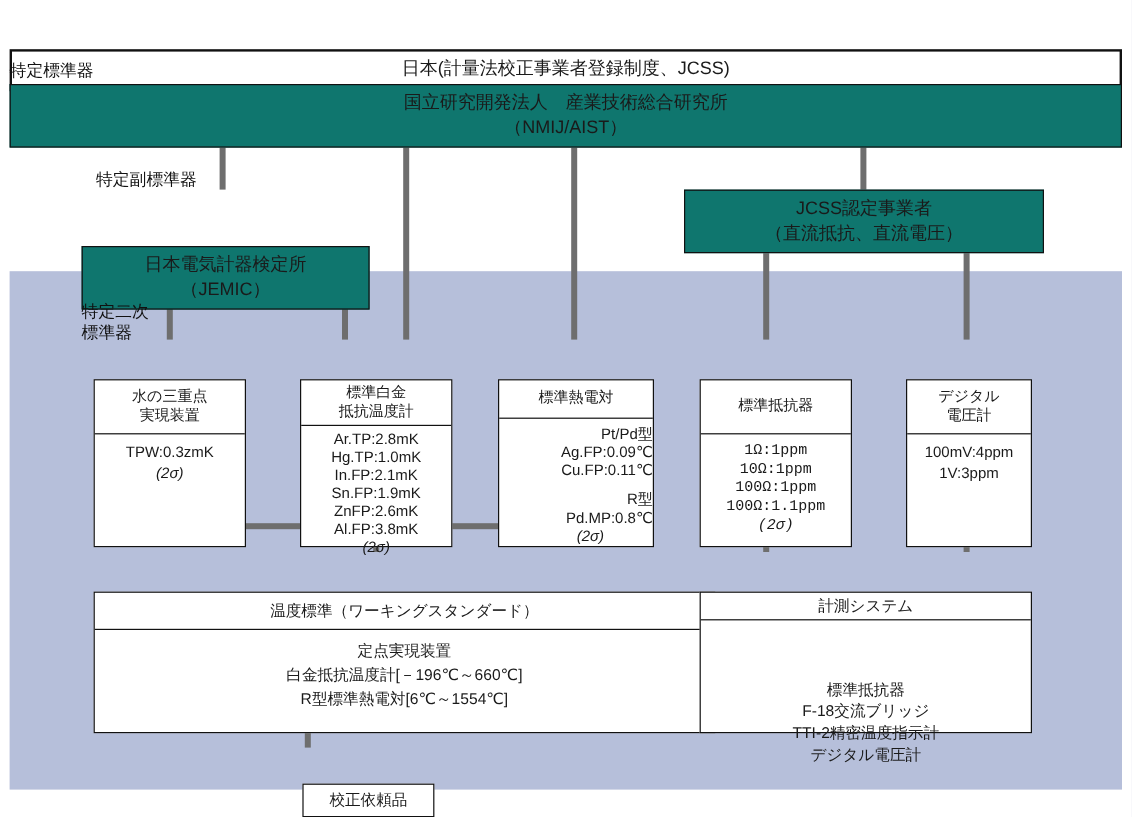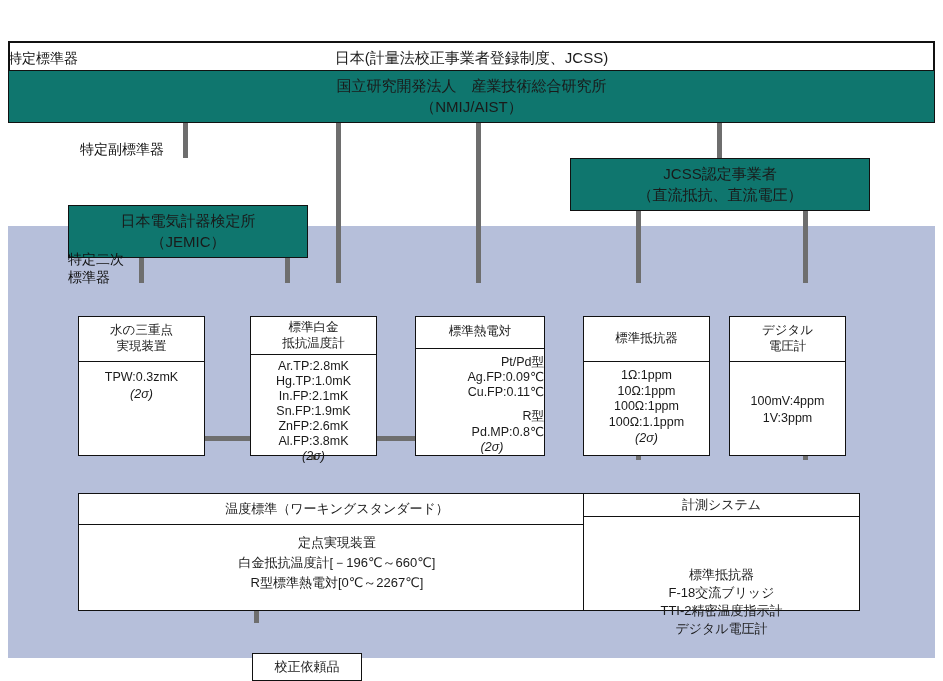--- a/index.html
+++ b/index.html
@@ -189,48 +189,48 @@
       <div class="t12 row">R型</div>
       <div class="t12 row">Pd.MP:0.8℃</div>
       <div class="t12 row ital" style="align-self:center;">(2σ)</div>
     </div>
   </div>
 
   <div class="box white" style="left:583px;top:283px;width:127px;height:140px;">
     <div class="box-head" style="height:38px;">
       <div class="t12">標準抵抗器</div>
     </div>
-    <div class="box-body" style="padding-top:6px;line-height:1.25;">
+    <div class="box-body" style="padding-top:6px;line-height:1.25;font-family:Liberation Mono, monospace;">
       <div class="t12 row">1Ω:1ppm</div>
       <div class="t12 row">10Ω:1ppm</div>
       <div class="t12 row">100Ω:1ppm</div>
       <div class="t12 row">100Ω:1.1ppm</div>
       <div class="t12 row ital">(2σ)</div>
     </div>
   </div>
 
-  <div class="box white" style="left:729px;top:283px;width:117px;height:140px;gap:24px;">
+  <div class="box white" style="left:755px;top:283px;width:105px;height:140px;">
     <div class="box-head" style="height:38px;">
       <div class="t12">デジタル</div>
       <div class="t12">電圧計</div>
     </div>
     <div class="box-body" style="padding-top:7px;">
       <div class="t12 row">100mV:4ppm</div>
       <div class="t12 row">1V:3ppm</div>
     </div>
   </div>
 
   <div class="box white" style="left:78px;top:460px;width:518px;height:118px;justify-content:flex-end;">
     <div class="box-head" style="height:24px;">
       <div class="t13">温度標準（ワーキングスタンダード）</div>
     </div>
     <div class="box-body" style="padding-top:8px;line-height:1.55;">
       <div class="t13 row">定点実現装置</div>
       <div class="t13 row">白金抵抗温度計[－196℃～660℃]</div>
-      <div class="t13 row">R型標準熱電対[0℃～2267℃]</div>
+      <div class="t13 row">R型標準熱電対[6℃～1554℃]</div>
     </div>
   </div>
 
   <div class="box white" style="left:583px;top:460px;width:277px;height:118px;gap:44px;">
     <div class="box-head" style="height:24px;">
       <div class="t13">計測システム</div>
     </div>
     <div class="box-body" style="padding-top:5px;line-height:1.38;">
       <div class="t13 row">標準抵抗器</div>
       <div class="t13 row">F-18交流ブリッジ</div>

